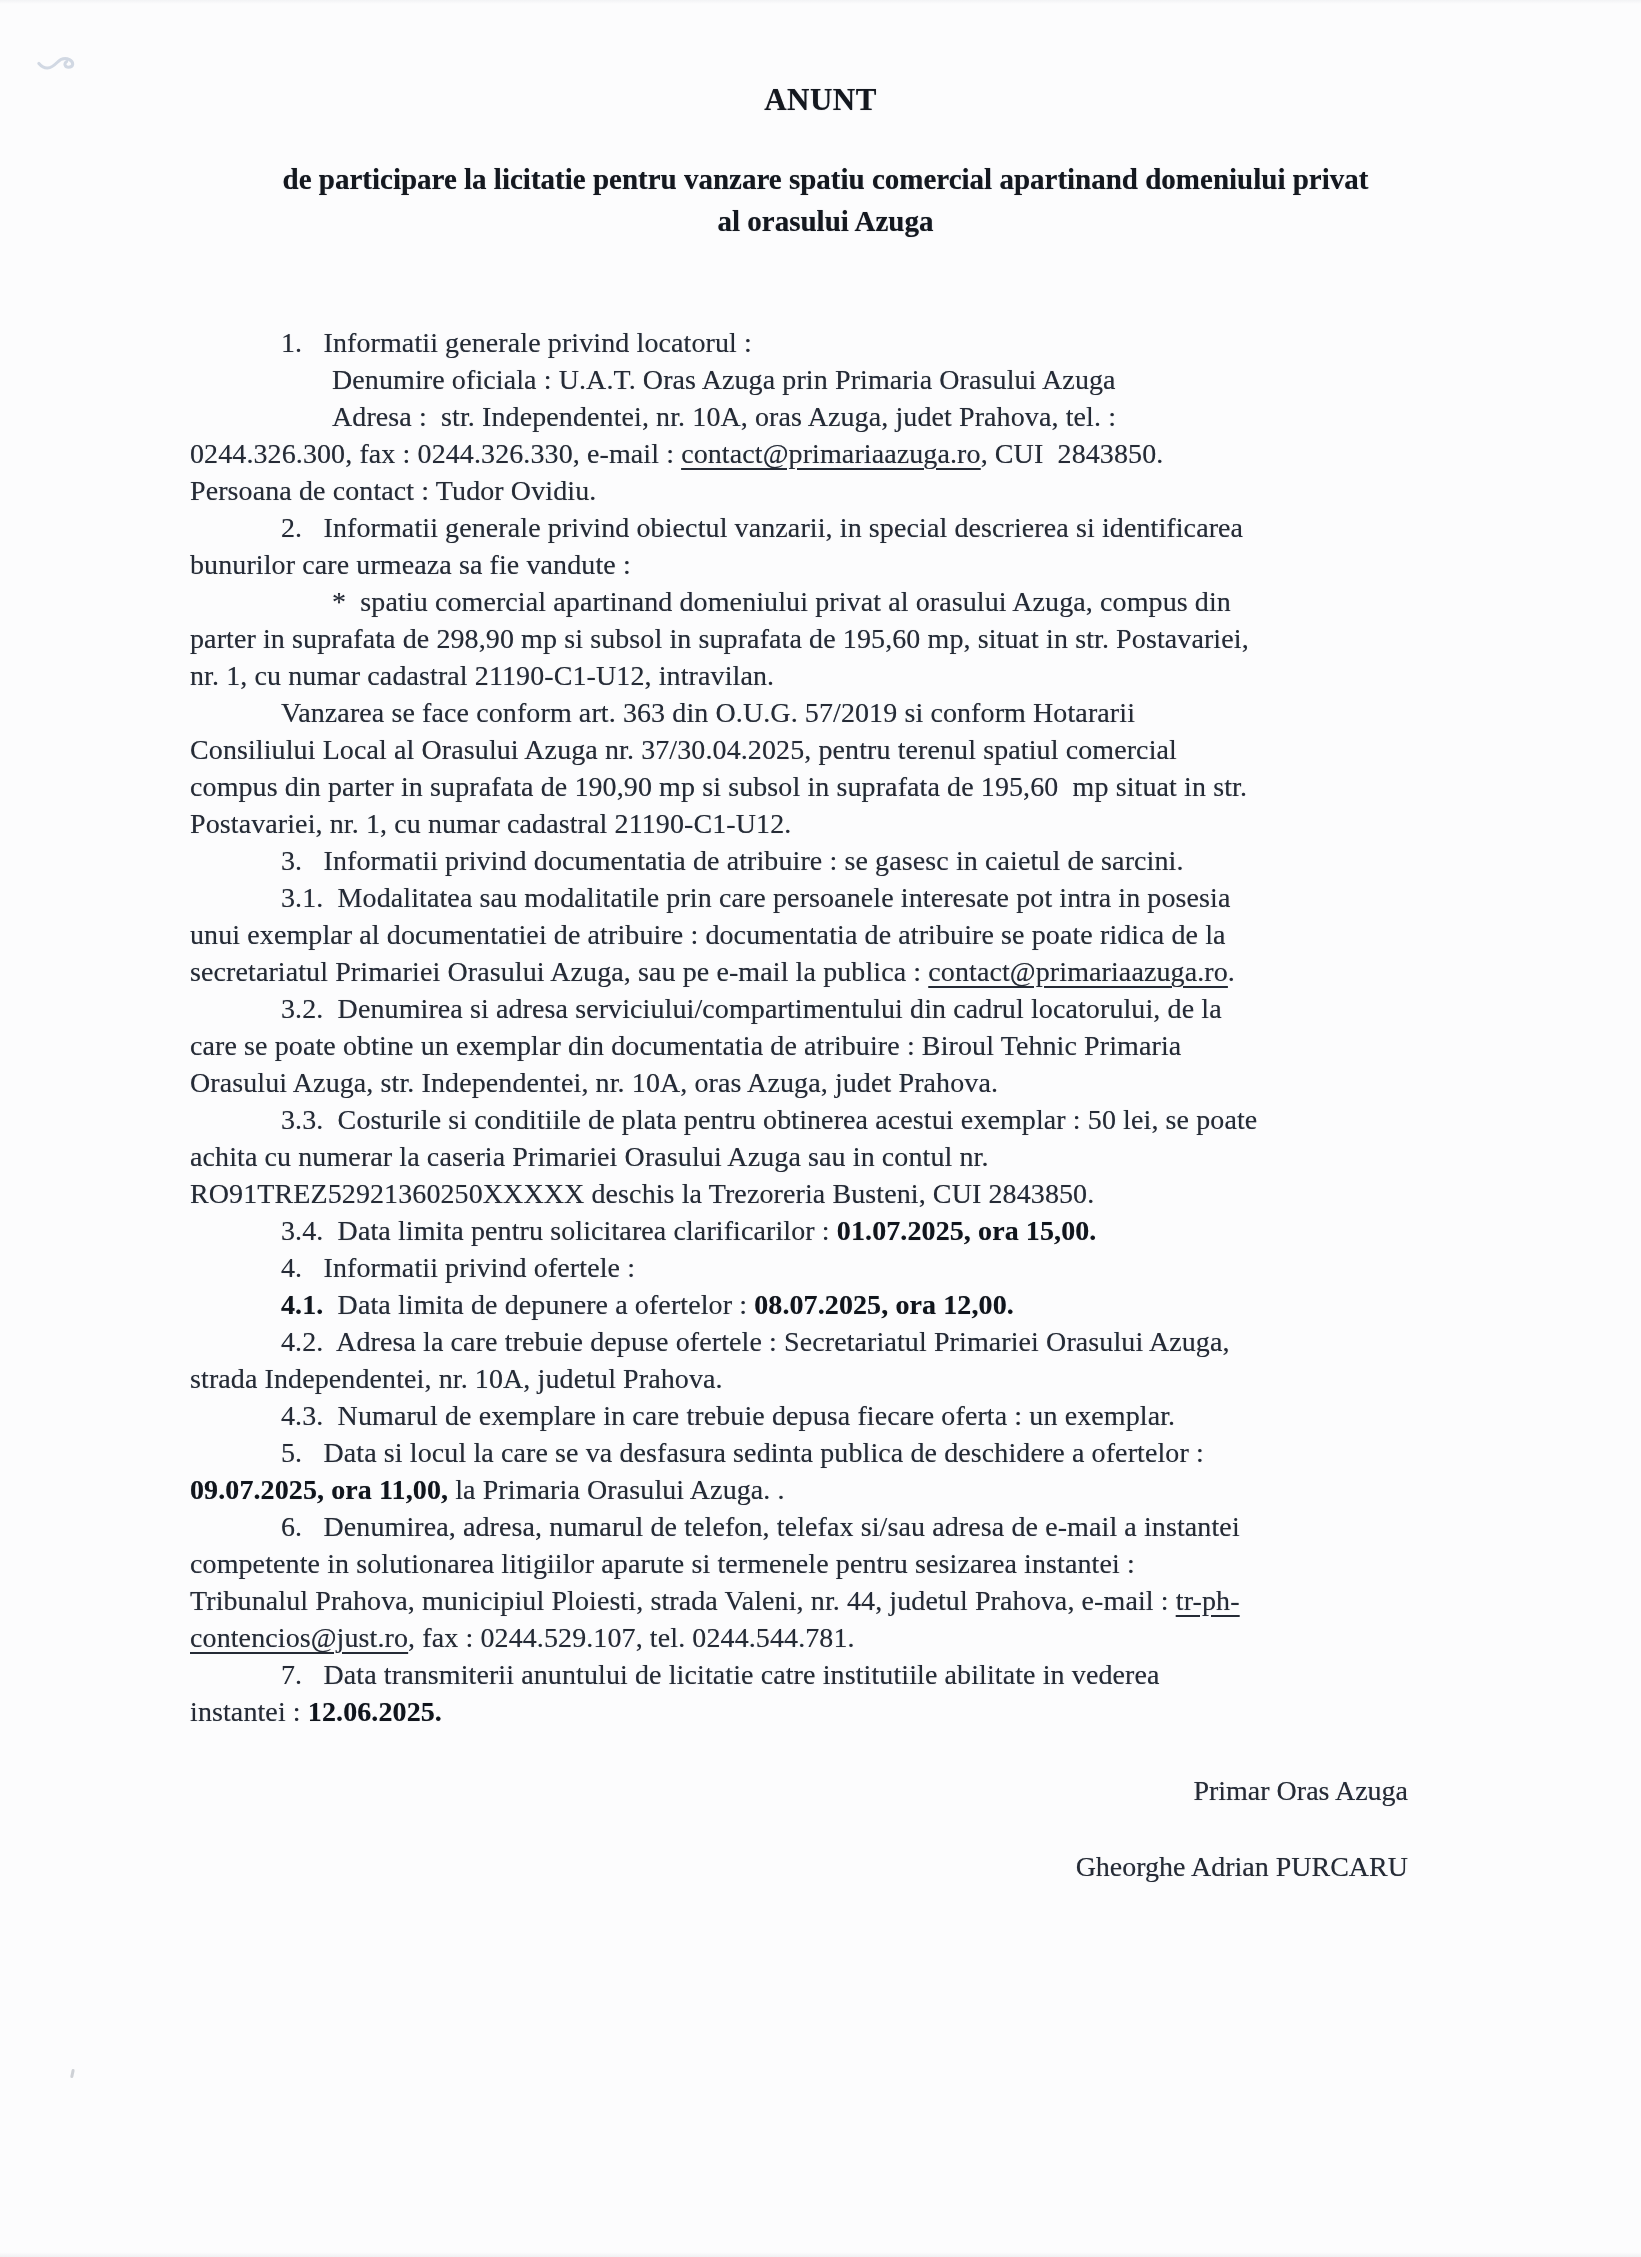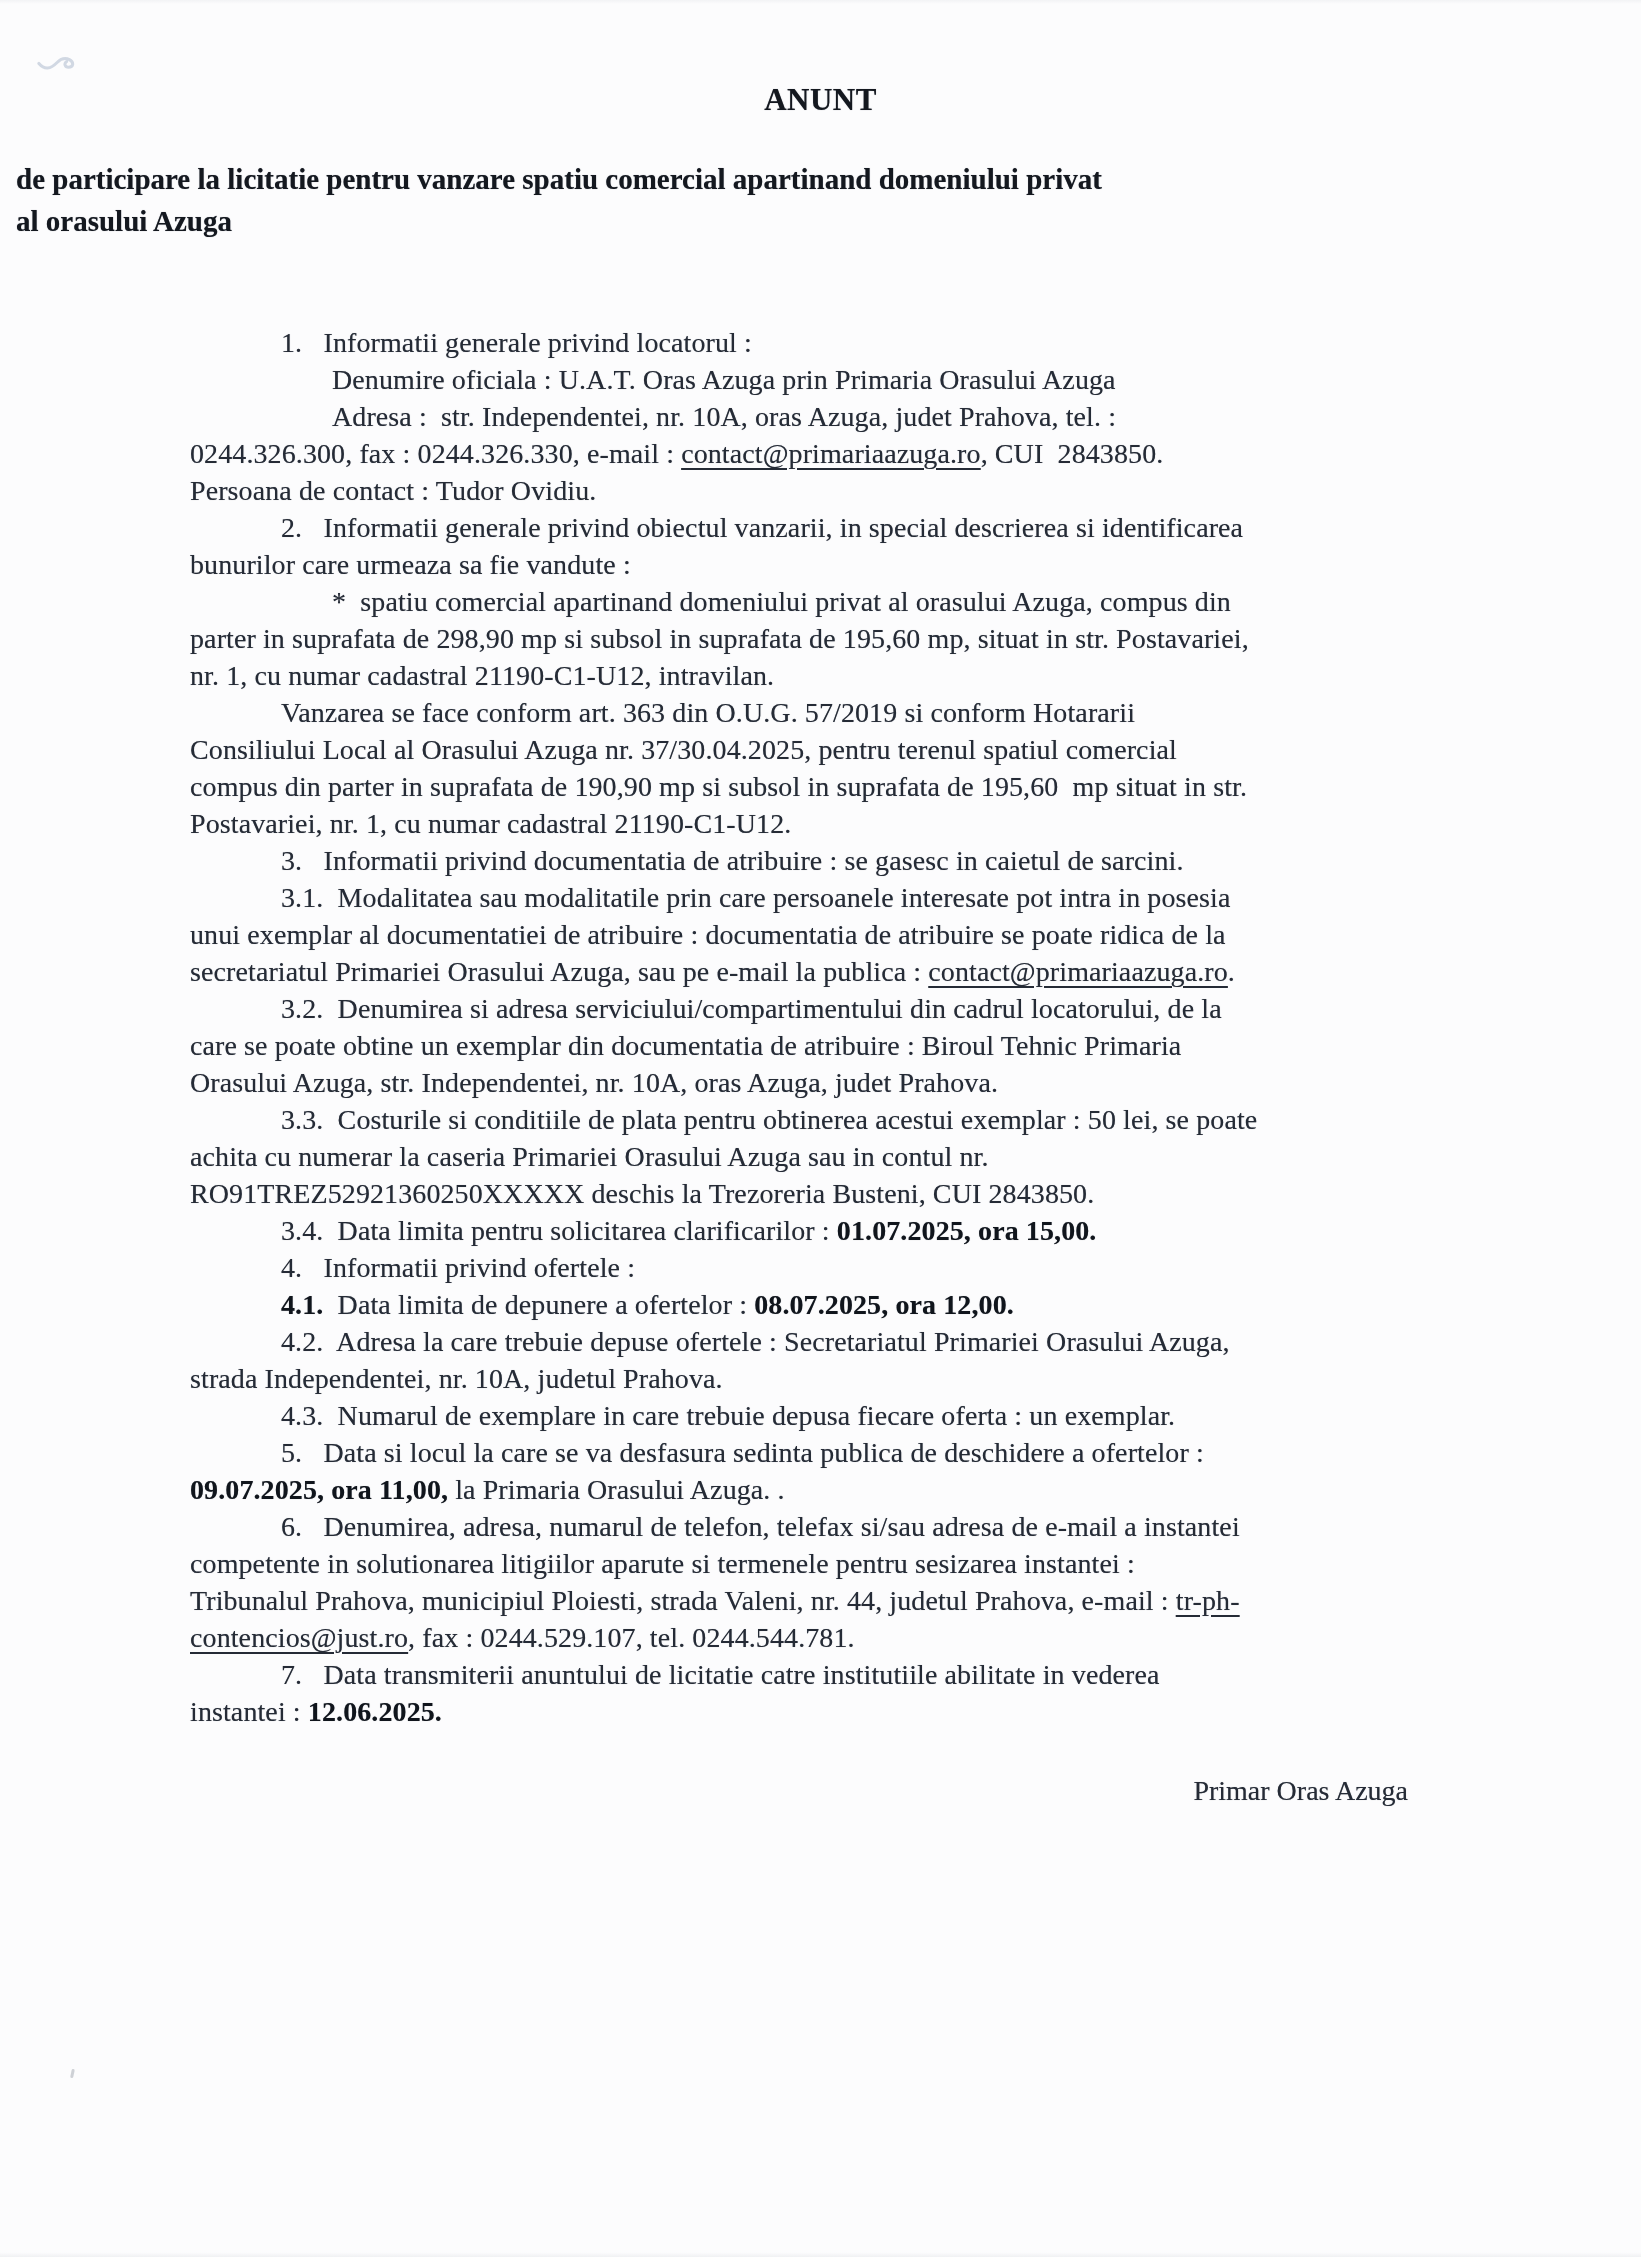--- a/index.html
+++ b/index.html
@@ -28,22 +28,22 @@
     margin: 0;
     text-align: center;
     font-size: 31px;
     line-height: 39px;
     font-weight: bold;
     color: #14181f;
     letter-spacing: 0.5px;
     text-shadow: 0 0 0.8px rgba(30,38,54,0.55);
   }
   .subtitle {
-    margin: 39px 0 0 16px;
-    text-align: left;
+    margin: 39px 0 0 10px;
+    text-align: center;
     font-size: 29px;
     line-height: 42px;
     font-weight: bold;
     color: #14181f;
     text-shadow: 0 0 0.8px rgba(30,38,54,0.55);
   }
   .body-lines {
     margin: 82px 0 0 190px;
     width: 1218px;
     font-size: 28px;
@@ -133,16 +133,17 @@
       <p class="line"><span class="b">09.07.2025, ora 11,00,</span><span> la Primaria Orasului Azuga. .</span></p>
       <p class="line ind-num"><span>6.   Denumirea, adresa, numarul de telefon, telefax si/sau adresa de e-mail a instantei</span></p>
       <p class="line"><span>competente in solutionarea litigiilor aparute si termenele pentru sesizarea instantei :</span></p>
       <p class="line"><span>Tribunalul Prahova, municipiul Ploiesti, strada Valeni, nr. 44, judetul Prahova, e-mail : </span><span class="u">tr-ph-</span></p>
       <p class="line"><span class="u">contencios@just.ro</span><span>, fax : 0244.529.107, tel. 0244.544.781.</span></p>
       <p class="line ind-num"><span>7.   Data transmiterii anuntului de licitatie catre institutiile abilitate in vederea</span></p>
       <p class="line"><span>instantei : </span><span class="b">12.06.2025.</span></p>
     </div>
 
   <p class="sig sig-role">Primar Oras Azuga</p>
+  <p class="sig sig-name">Gheorghe Adrian PURCARU</p>
 
   <span class="edge-speck"></span>
 </div>
 
 
 </body></html>

